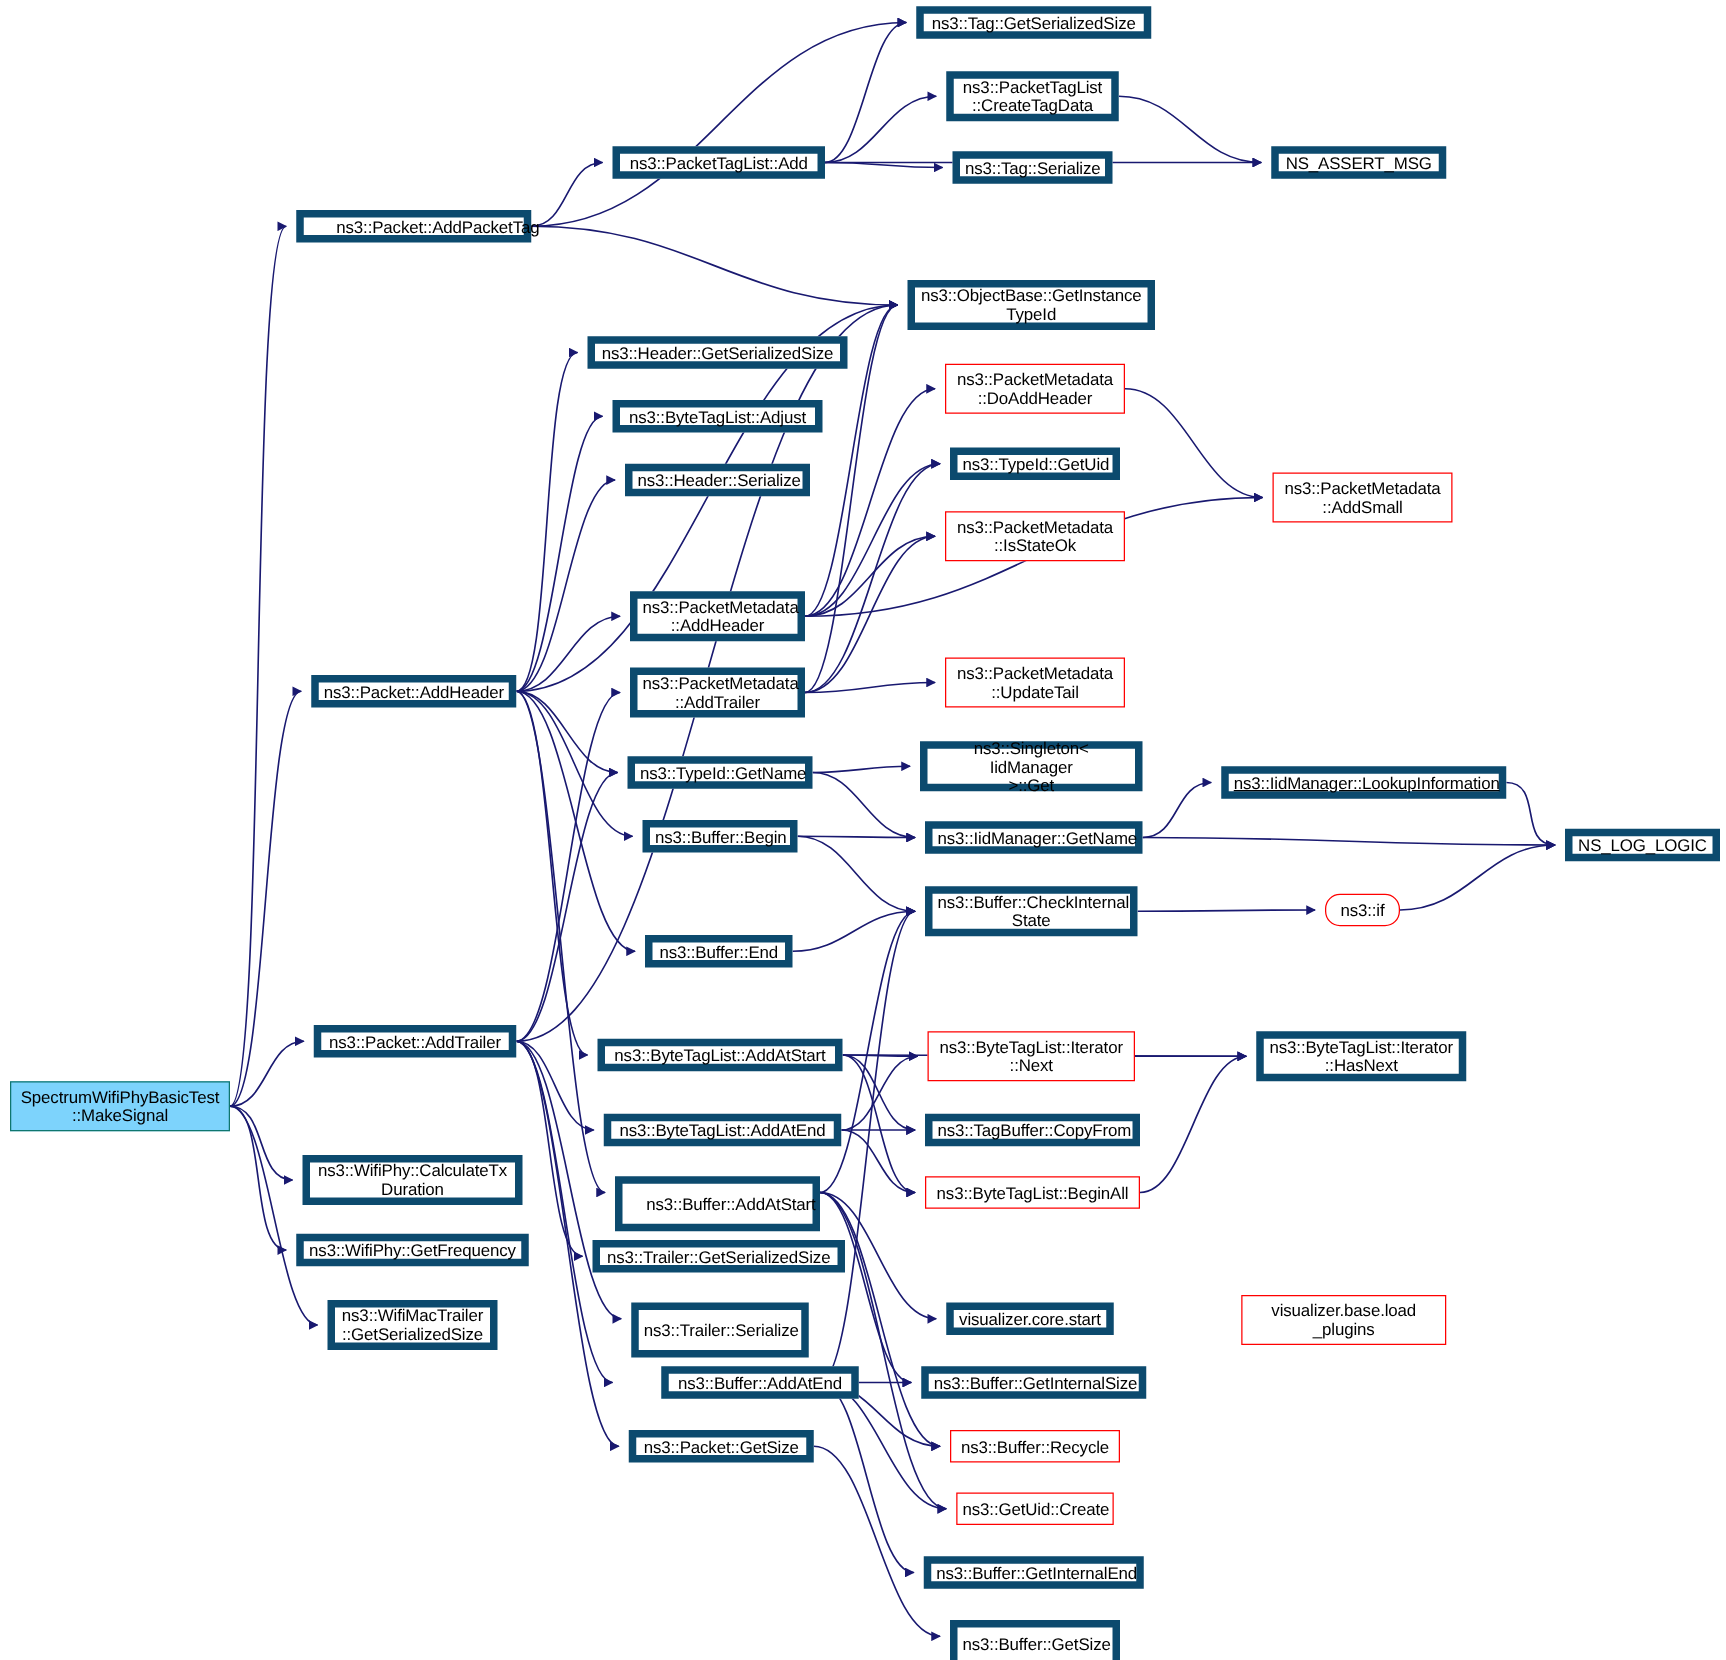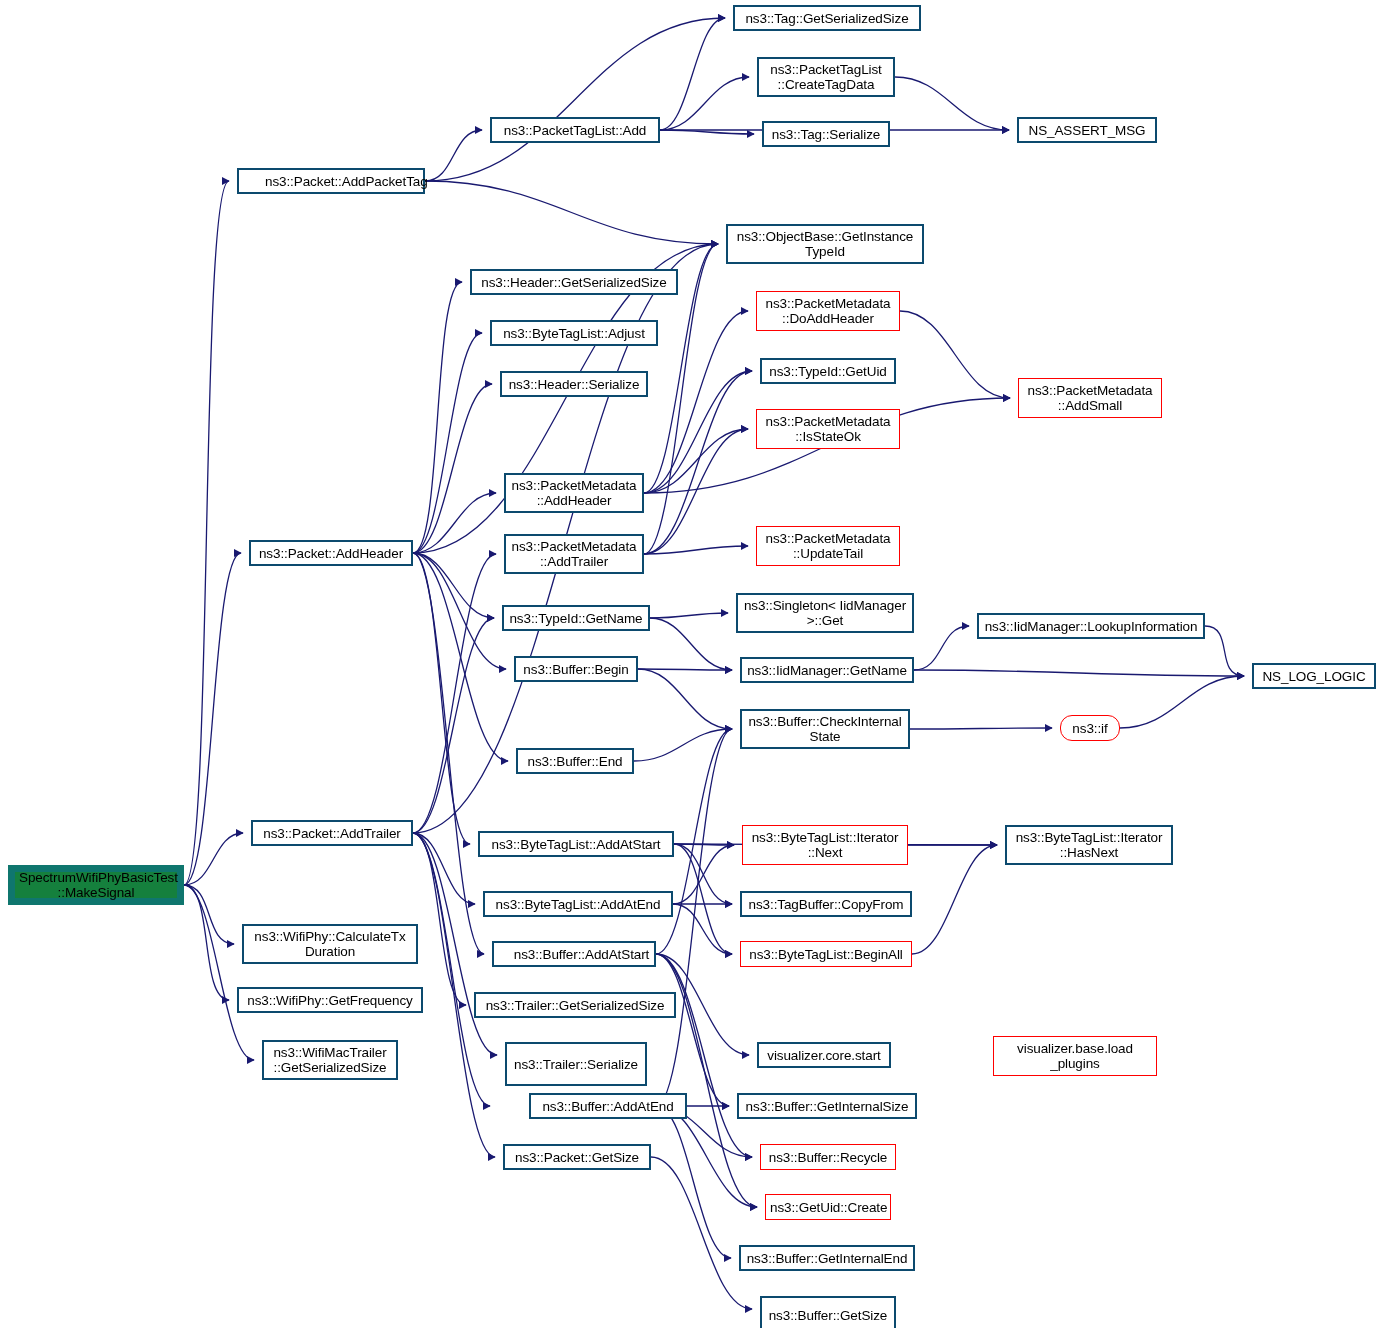--- a/index.html
+++ b/index.html
@@ -1,24 +1,24 @@
 <!DOCTYPE html>
 <html><head>
 <meta charset="utf-8">
 <style>
   html,body{margin:0;padding:0;background:#ffffff;}
   body{font-family:"Liberation Sans", sans-serif;}
   #canvas{position:relative;width:1381px;height:1328px;background:#fff;overflow:hidden;}
   #edges{position:absolute;left:0;top:0;width:1381px;height:1328px;}
   .node{position:absolute;box-sizing:border-box;display:flex;align-items:center;justify-content:center;
-        text-align:center;background:#ffffff;border:2px solid #0c4a6e;
+        text-align:center;background:#ffffff;border:6px solid #0c4a6e;
         font-size:13.5px;line-height:15px;color:#000;letter-spacing:-0.1px;
         font-family:"Liberation Sans", sans-serif;white-space:pre-line;padding:0 4px;}
   .node.red{border:1px solid #ff0000;}
-  .node.cur{background:#15803d;border:7px solid #0f766e;text-align:center;}
+  .node.cur{background:#7dd3fc;border:1px solid #0f766e;text-align:center;}
   .node .lbl{display:block;width:100%;}
 </style>
 </head>
 <body>
 
 <div id="canvas">
   <svg id="edges" viewBox="0 0 1381 1328" xmlns="http://www.w3.org/2000/svg">
     <defs>
       <marker id="arw" viewBox="0 0 10 10" refX="9" refY="5" markerWidth="6" markerHeight="6" orient="auto-start-reverse">
         <path d="M 0 0 L 10 5 L 0 10 z" fill="#191970"></path>
@@ -116,21 +116,21 @@
       <div class="node" style="left: 500px; top: 371px; width: 148px; height: 26px;"><span class="lbl">ns3::Header::Serialize</span></div>
       <div class="node" style="left: 504px; top: 473px; width: 140px; height: 40px;"><span class="lbl">ns3::PacketMetadata
 ::AddHeader</span></div>
       <div class="node" style="left: 504px; top: 534px; width: 140px; height: 40px;"><span class="lbl">ns3::PacketMetadata
 ::AddTrailer</span></div>
       <div class="node" style="left: 502px; top: 605px; width: 148px; height: 26px;"><span class="lbl">ns3::TypeId::GetName</span></div>
       <div class="node" style="left: 514px; top: 656px; width: 124px; height: 26px;"><span class="lbl">ns3::Buffer::Begin</span></div>
       <div class="node" style="left: 516px; top: 748px; width: 118px; height: 26px;"><span class="lbl">ns3::Buffer::End</span></div>
       <div class="node" style="left: 478px; top: 831px; width: 196px; height: 26px;"><span class="lbl">ns3::ByteTagList::AddAtStart</span></div>
       <div class="node" style="left: 483px; top: 891px; width: 190px; height: 26px;"><span class="lbl">ns3::ByteTagList::AddAtEnd</span></div>
-      <div class="node" style="left: 492px; top: 941px; width: 164px; height: 26px; padding-left: 19px;"><span class="lbl">ns3::Buffer::AddAtStart</span></div>
+      <div class="node" style="left: 492px; top: 941px; width: 164px; height: 44px; padding-left: 19px;"><span class="lbl">ns3::Buffer::AddAtStart</span></div>
       <div class="node" style="left: 474px; top: 992px; width: 202px; height: 26px;"><span class="lbl">ns3::Trailer::GetSerializedSize</span></div>
       <div class="node" style="left: 505px; top: 1042px; width: 142px; height: 44px;"><span class="lbl">ns3::Trailer::Serialize</span></div>
       <div class="node" style="left: 498px; top: 1093px; width: 158px; height: 26px; margin-left: 31px;"><span class="lbl">ns3::Buffer::AddAtEnd</span></div>
       <div class="node" style="left: 503px; top: 1144px; width: 148px; height: 26px;"><span class="lbl">ns3::Packet::GetSize</span></div>
       <div class="node" style="left: 733px; top: 5px; width: 188px; height: 26px;"><span class="lbl">ns3::Tag::GetSerializedSize</span></div>
       <div class="node" style="left: 757px; top: 57px; width: 138px; height: 40px;"><span class="lbl">ns3::PacketTagList
 ::CreateTagData</span></div>
       <div class="node" style="left: 762px; top: 121px; width: 128px; height: 26px;"><span class="lbl">ns3::Tag::Serialize</span></div>
       <div class="node" style="left: 726px; top: 224px; width: 198px; height: 40px;"><span class="lbl">ns3::ObjectBase::GetInstance
 TypeId</span></div>
@@ -152,21 +152,21 @@
       <div class="node red" style="left: 740px; top: 941px; width: 172px; height: 26px;"><span class="lbl">ns3::ByteTagList::BeginAll</span></div>
       <div class="node" style="left: 757px; top: 1042px; width: 134px; height: 26px;"><span class="lbl">visualizer.core.start</span></div>
       <div class="node" style="left: 737px; top: 1093px; width: 180px; height: 26px;"><span class="lbl">ns3::Buffer::GetInternalSize</span></div>
       <div class="node red" style="left: 760px; top: 1144px; width: 136px; height: 26px;"><span class="lbl">ns3::Buffer::Recycle</span></div>
       <div class="node red" style="left: 765px; top: 1194px; width: 126px; height: 26px;"><span class="lbl">ns3::GetUid::Create</span></div>
       <div class="node" style="left: 739px; top: 1245px; width: 176px; height: 26px;"><span class="lbl">ns3::Buffer::GetInternalEnd</span></div>
       <div class="node" style="left: 760px; top: 1296px; width: 136px; height: 38px;"><span class="lbl">ns3::Buffer::GetSize</span></div>
       <div class="node" style="left: 1017px; top: 117px; width: 140px; height: 26px;"><span class="lbl">NS_ASSERT_MSG</span></div>
       <div class="node red" style="left: 1018px; top: 378px; width: 144px; height: 40px;"><span class="lbl">ns3::PacketMetadata
 ::AddSmall</span></div>
-      <div class="node" style="left: 977px; top: 613px; width: 228px; height: 26px;"><span class="lbl">ns3::IidManager::LookupInformation</span></div>
+      <div class="node" style="left: 977px; top: 613px; width: 228px; height: 26px; text-decoration: underline;"><span class="lbl">ns3::IidManager::LookupInformation</span></div>
       <div class="node" style="left: 1252px; top: 663px; width: 124px; height: 26px;"><span class="lbl">NS_LOG_LOGIC</span></div>
       <div class="node red" style="left: 1060px; top: 715px; width: 60px; height: 26px; border-radius: 12px;"><span class="lbl">ns3::if</span></div>
       <div class="node" style="left: 1005px; top: 825px; width: 168px; height: 40px;"><span class="lbl">ns3::ByteTagList::Iterator
 ::HasNext</span></div>
       <div class="node red" style="left: 993px; top: 1036px; width: 164px; height: 40px;"><span class="lbl">visualizer.base.load
 _plugins</span></div>
     </div>
 </div>
 
 </body></html>

